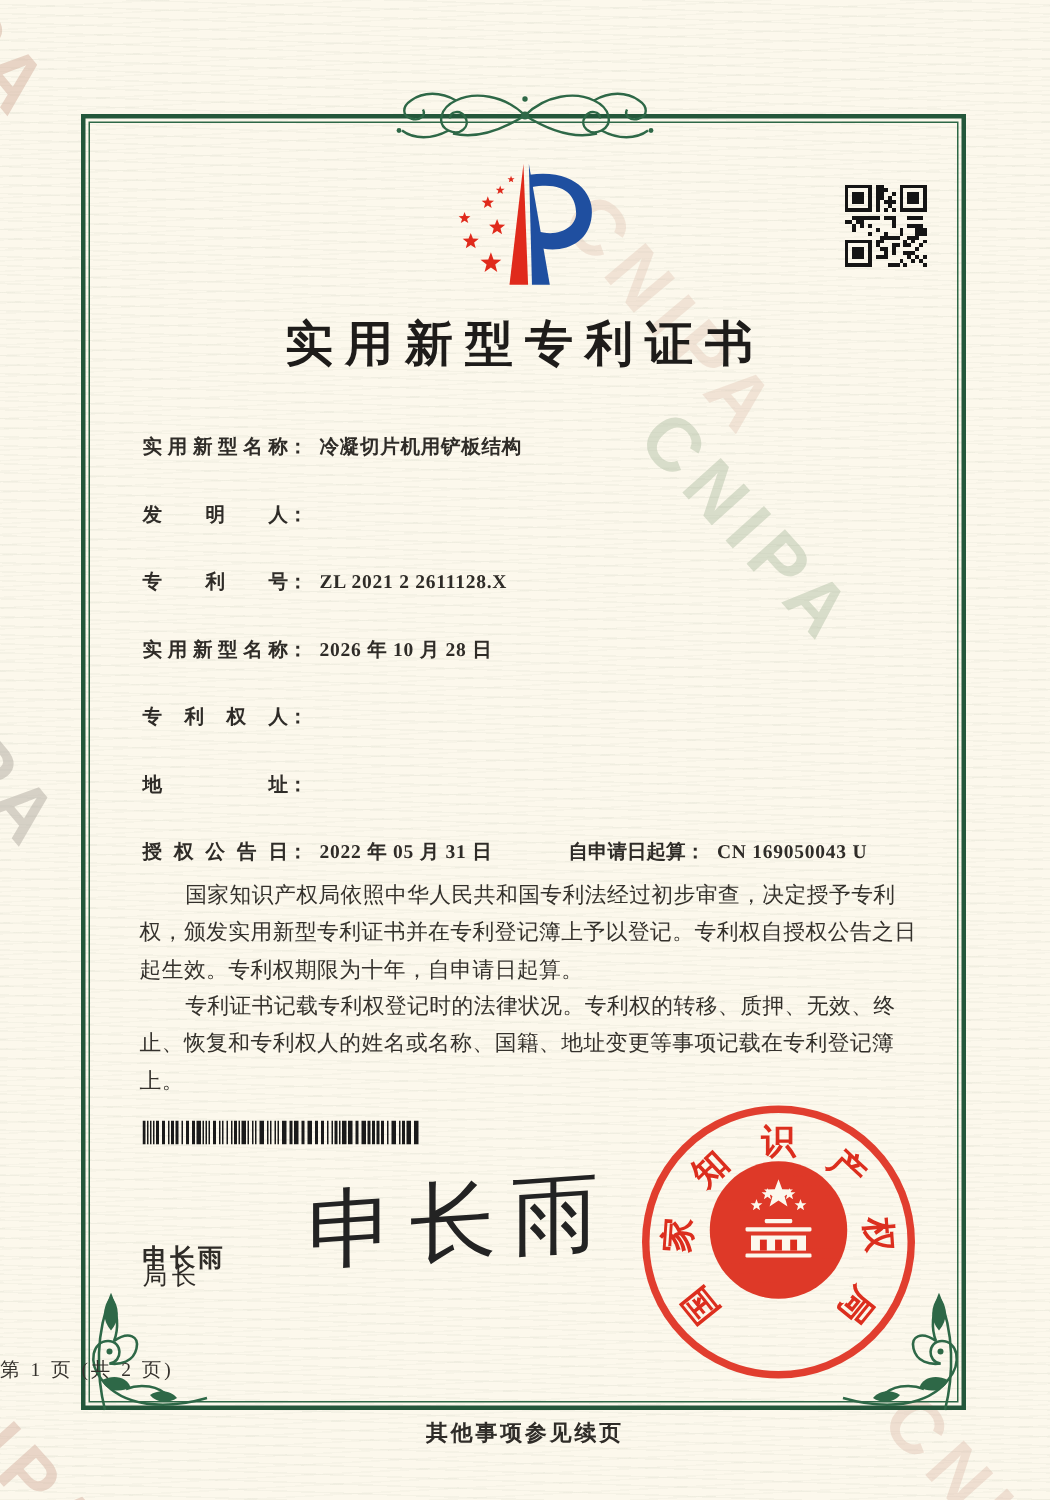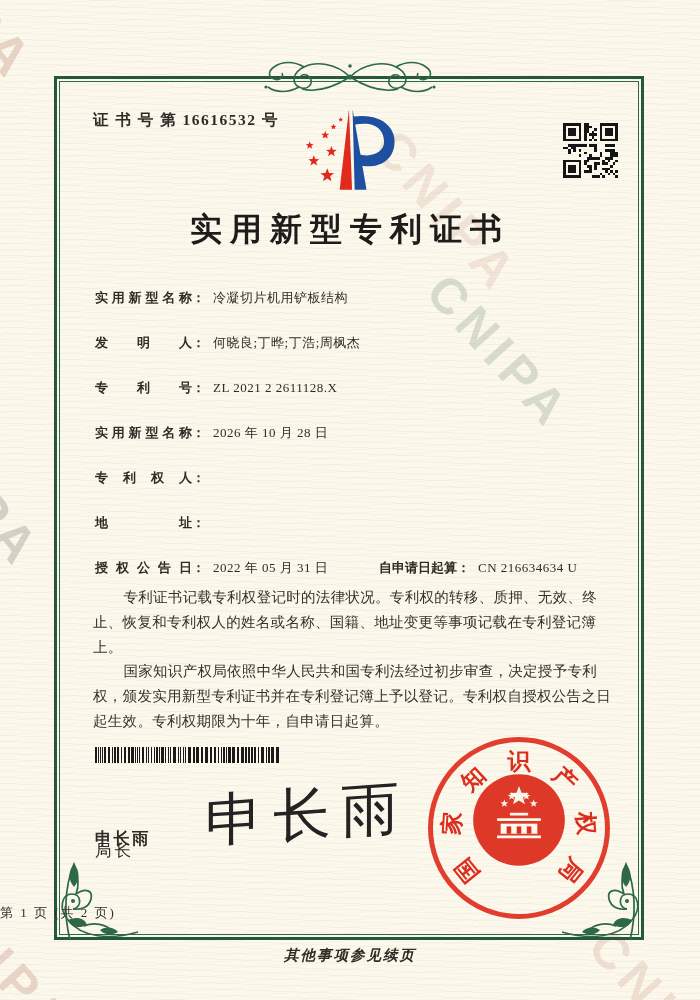--- a/index.html
+++ b/index.html
@@ -34,21 +34,21 @@
            letter-spacing:1.5px;color:#2f2c28;z-index:3;}
   .qr{position:absolute;left:563px;top:123px;width:55px;height:55px;z-index:3;}
   .logo{position:absolute;left:288px;top:101px;z-index:3;}
   .title{position:absolute;left:0;top:208px;width:100%;text-align:center;
          font-size:32px;font-weight:700;letter-spacing:8px;color:#1e1c1a;z-index:3;}
   
   .fields{position:absolute;left:95px;top:290px;width:525px;z-index:3;color:#2f2c28;}
   .frow{display:flex;align-items:flex-start;font-size:13px;line-height:16px;margin-bottom:29px;}
   .flabel{width:97px;font-weight:700;text-align:justify;text-align-last:justify;}
   .fcolon{font-weight:700;margin-right:8px;}
-  .fvalue{font-weight:400;letter-spacing:.5px;white-space:nowrap;}
+  .fvalue{font-weight:700;letter-spacing:.5px;white-space:nowrap;}
   .gdate{width:152px;}
   .g2{width:auto;text-align-last:auto;margin-left:14px;}
   
   .bodytext{position:absolute;left:93px;top:585px;width:524px;z-index:3;color:#34312c;}
   .bodytext p{margin:0;font-size:14.5px;line-height:24.8px;text-indent:2.1em;
               letter-spacing:.3px;font-weight:500;}
   
   .barcode{position:absolute;left:95px;top:747px;z-index:3;}
   
   .sig-title{position:absolute;left:95px;top:840px;font-size:16.5px;font-weight:400;
@@ -63,21 +63,21 @@
   .seal-ring{position:absolute;inset:0;border:5px solid rgba(222,46,30,.92);border-radius:50%;}
   .seal-char{position:absolute;left:50%;top:50%;font-size:23px;font-weight:700;
              color:#dc2e1e;transform-origin:center;}
   .seal-emblem{position:absolute;left:36px;top:28px;}
   .seal-date{position:absolute;left:424px;top:856px;width:190px;text-align:center;
              font-size:19px;font-weight:600;letter-spacing:1px;color:#26262e;z-index:5;}
   
   .page-num{position:absolute;left:0;top:904px;width:100%;
             font-size:13px;color:#34312c;letter-spacing:2px;z-index:3;}
   .cont-note{position:absolute;left:0;top:946px;width:100%;text-align:center;
-             font-size:14.5px;font-weight:700;letter-spacing:2px;color:#2f2c28;z-index:3;font-style:italic;}
+             font-size:14.5px;font-weight:700;letter-spacing:2px;color:#2f2c28;z-index:3;}
 </style>
 </head>
 <body>
 
 <div class="page">
 
   <div class="wm wm1">CNIPA</div>
   <div class="wm wm2">CNIPA</div>
   <div class="wm wm3">CNIPA</div>
   <div class="wm wm4">CNIPA</div>
@@ -128,21 +128,20 @@
       <path d="M44,74 C54,70 66,72 72,79"></path>
     </g>
     <g fill="#2e6847">
       <path d="M34,12 C40,19 40,28 34,35 C28,28 28,19 34,12 Z"></path>
       <path d="M28,68 C36,64 45,66 47,73 C39,77 30,75 28,68 Z"></path>
       <path d="M60,78 C66,74 74,75 78,80 C72,84 64,83 60,78 Z"></path>
       <circle cx="33" cy="49" r="2"></circle>
     </g>
   </svg>
 
-  <div class="cert-no">证 书 号 第 16616532 号</div>
 
   <svg class="qr" viewBox="0 0 21 21" shape-rendering="crispEdges" id="qr-svg">
       <rect x="0" y="0" width="1" height="1" fill="#151515"></rect>
       <rect x="1" y="0" width="1" height="1" fill="#151515"></rect>
       <rect x="2" y="0" width="1" height="1" fill="#151515"></rect>
       <rect x="3" y="0" width="1" height="1" fill="#151515"></rect>
       <rect x="4" y="0" width="1" height="1" fill="#151515"></rect>
       <rect x="5" y="0" width="1" height="1" fill="#151515"></rect>
       <rect x="6" y="0" width="1" height="1" fill="#151515"></rect>
       <rect x="0" y="1" width="1" height="1" fill="#151515"></rect>
@@ -359,21 +358,20 @@
 
   <div class="fields">
     <div class="frow">
       <span class="flabel">实用新型名称</span>
         <span class="fcolon">：</span>
         <span class="fvalue">冷凝切片机用铲板结构</span>
     </div>
     <div class="frow">
       <span class="flabel">发明人</span>
         <span class="fcolon">：</span>
-        <span class="fvalue">何晓良;丁晔;丁浩;周枫杰</span>
     </div>
     <div class="frow">
       <span class="flabel">专利号</span>
         <span class="fcolon">：</span>
         <span class="fvalue">ZL 2021 2 2611128.X</span>
     </div>
     <div class="frow">
       <span class="flabel">实用新型名称</span>
         <span class="fcolon">：</span>
         <span class="fvalue">2026 年 10 月 28 日</span>
@@ -385,27 +383,27 @@
     <div class="frow">
       <span class="flabel">地址</span>
         <span class="fcolon">：</span>
     </div>
     <div class="frow">
       <span class="flabel">授权公告日</span>
         <span class="fcolon">：</span>
         <span class="fvalue gdate">2022 年 05 月 31 日</span>
       <span class="flabel g2">自申请日起算</span>
         <span class="fcolon">：</span>
-        <span class="fvalue">CN 216634634 U</span>
+        <span class="fvalue">CN 169050043 U</span>
     </div>
   </div>
 
   <div class="bodytext">
+    <p>国家知识产权局依照中华人民共和国专利法经过初步审查，决定授予专利权，颁发实用新型专利证书并在专利登记簿上予以登记。专利权自授权公告之日起生效。专利权期限为十年，自申请日起算。</p>
     <p>专利证书记载专利权登记时的法律状况。专利权的转移、质押、无效、终止、恢复和专利权人的姓名或名称、国籍、地址变更等事项记载在专利登记簿上。</p>
-    <p>国家知识产权局依照中华人民共和国专利法经过初步审查，决定授予专利权，颁发实用新型专利证书并在专利登记簿上予以登记。专利权自授权公告之日起生效。专利权期限为十年，自申请日起算。</p>
   </div>
 
   <svg class="barcode" width="185" height="16" id="barcode-svg">
       <rect x="0" y="0" width="2" height="16" fill="#1a1a1a"></rect>
       <rect x="3" y="0" width="1" height="16" fill="#1a1a1a"></rect>
       <rect x="5" y="0" width="1" height="16" fill="#1a1a1a"></rect>
       <rect x="7" y="0" width="1" height="16" fill="#1a1a1a"></rect>
       <rect x="9" y="0" width="2" height="16" fill="#1a1a1a"></rect>
       <rect x="13" y="0" width="2" height="16" fill="#1a1a1a"></rect>
       <rect x="17" y="0" width="1" height="16" fill="#1a1a1a"></rect>

